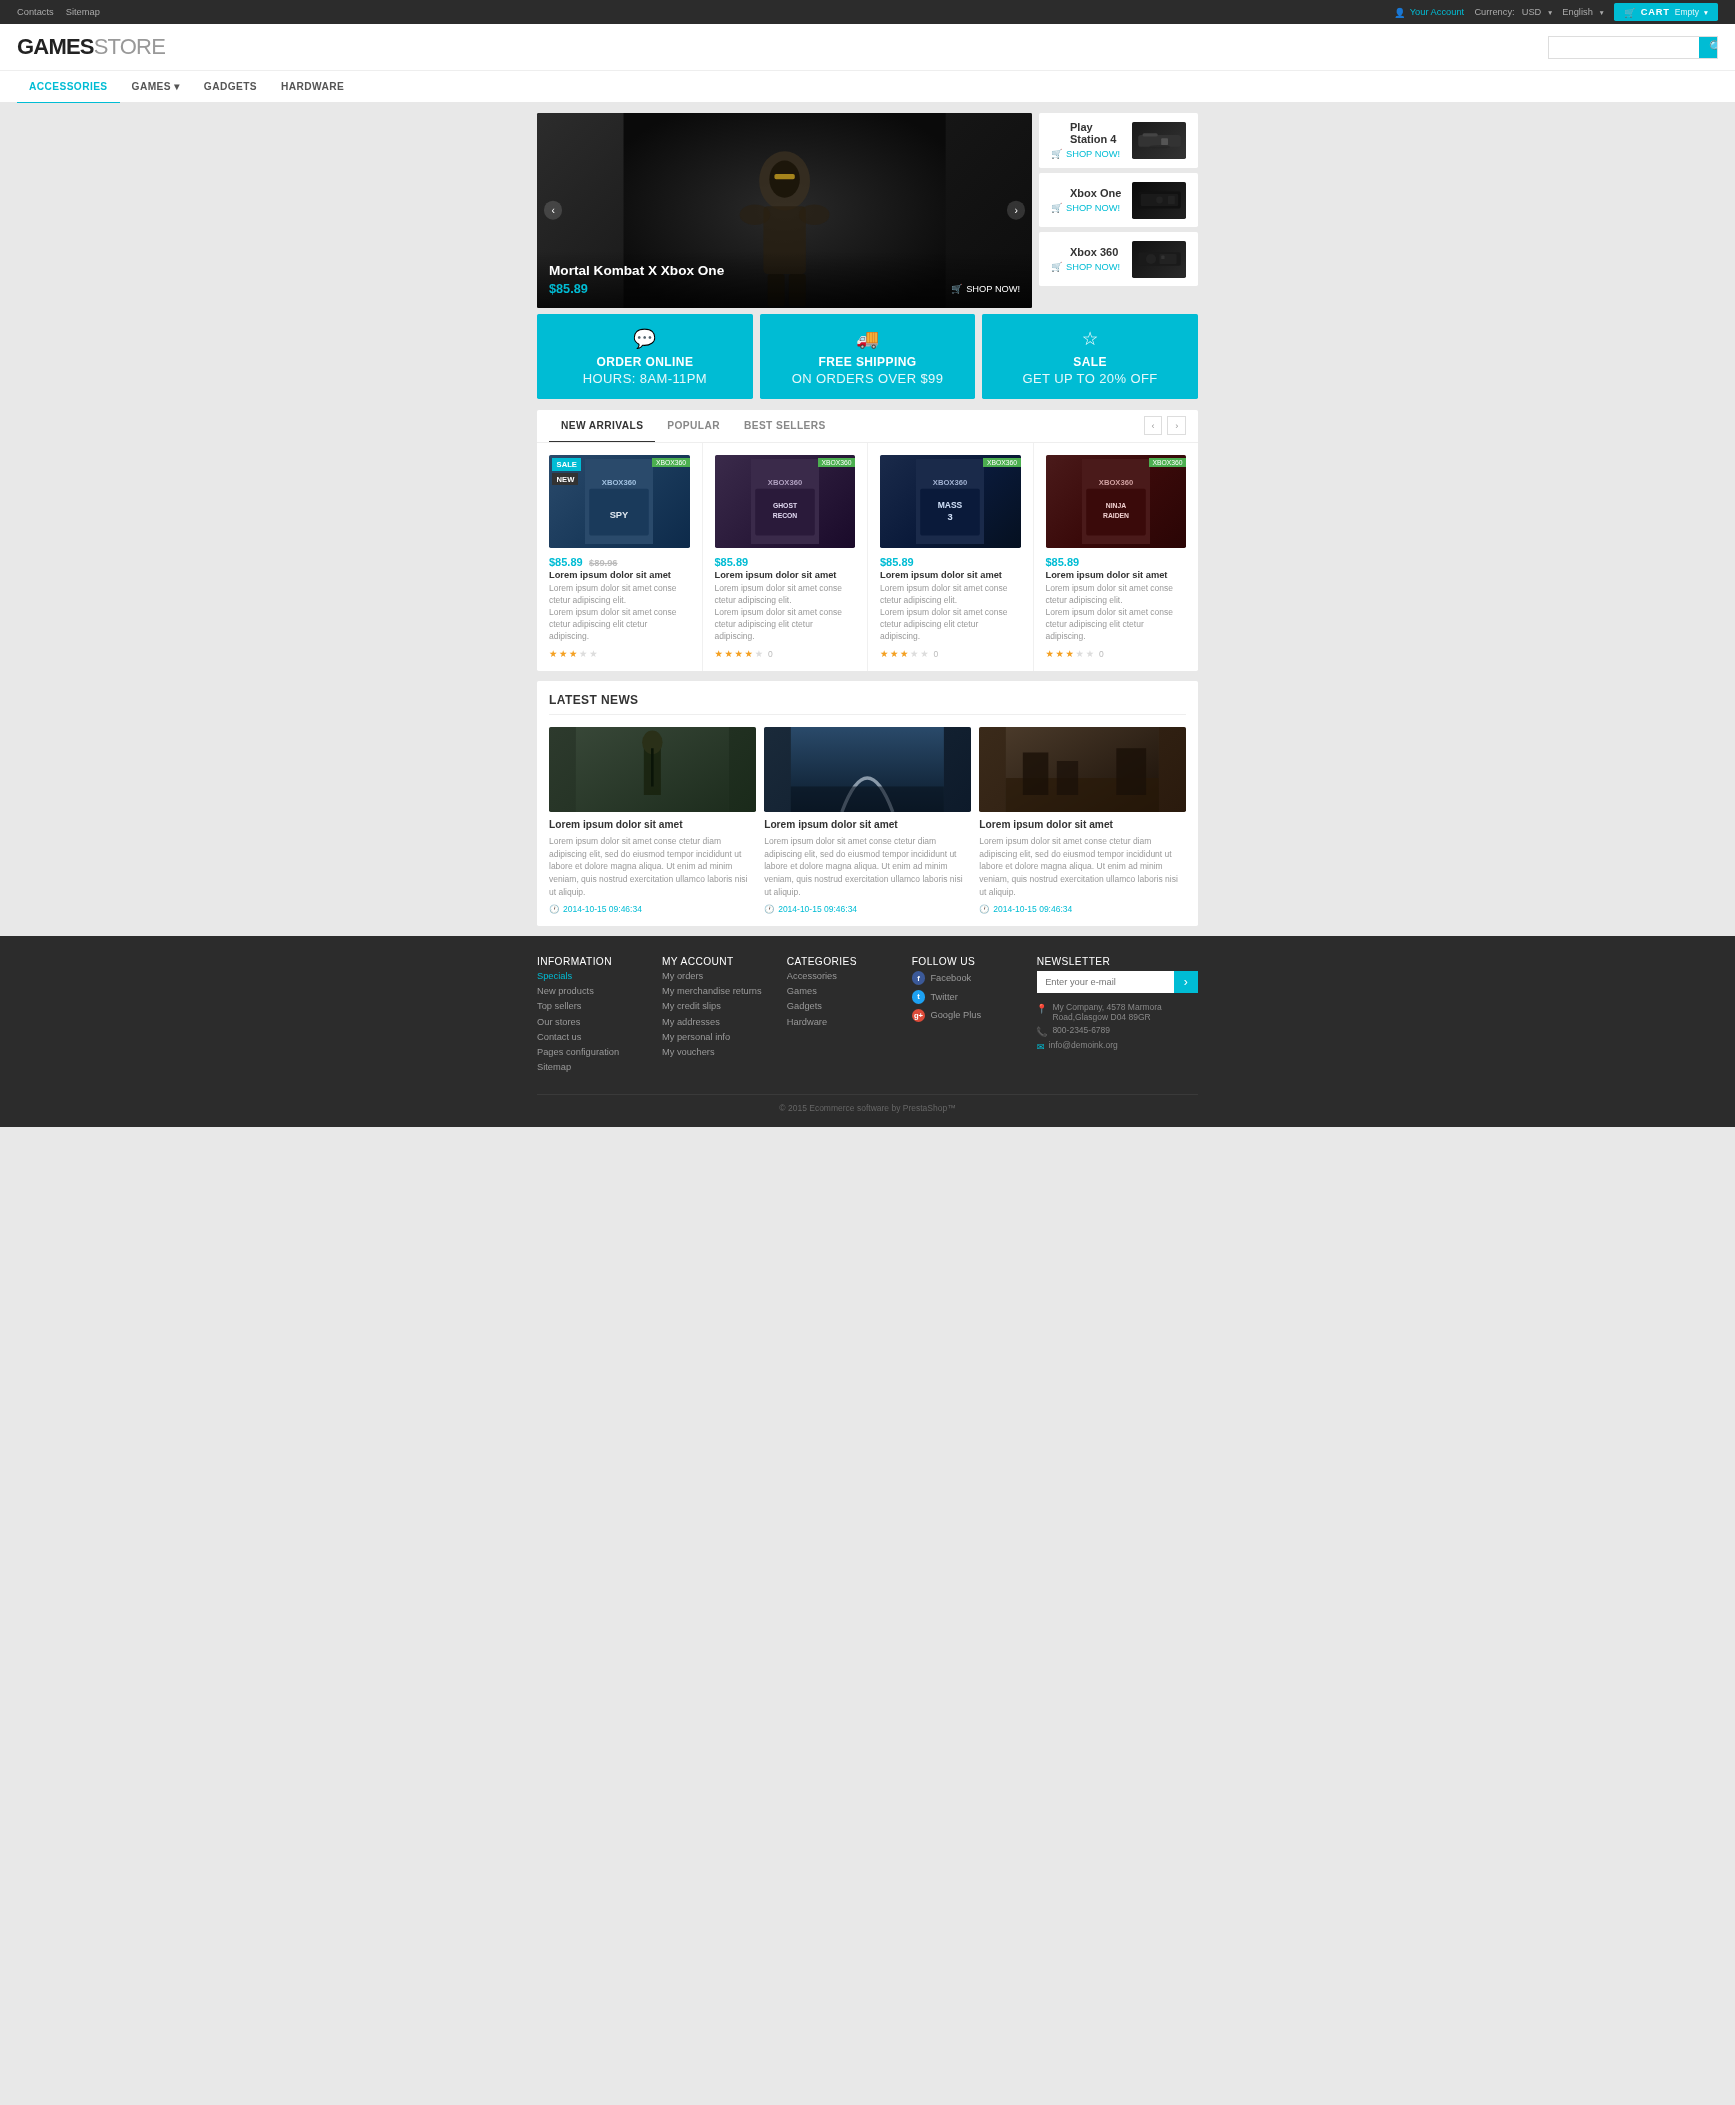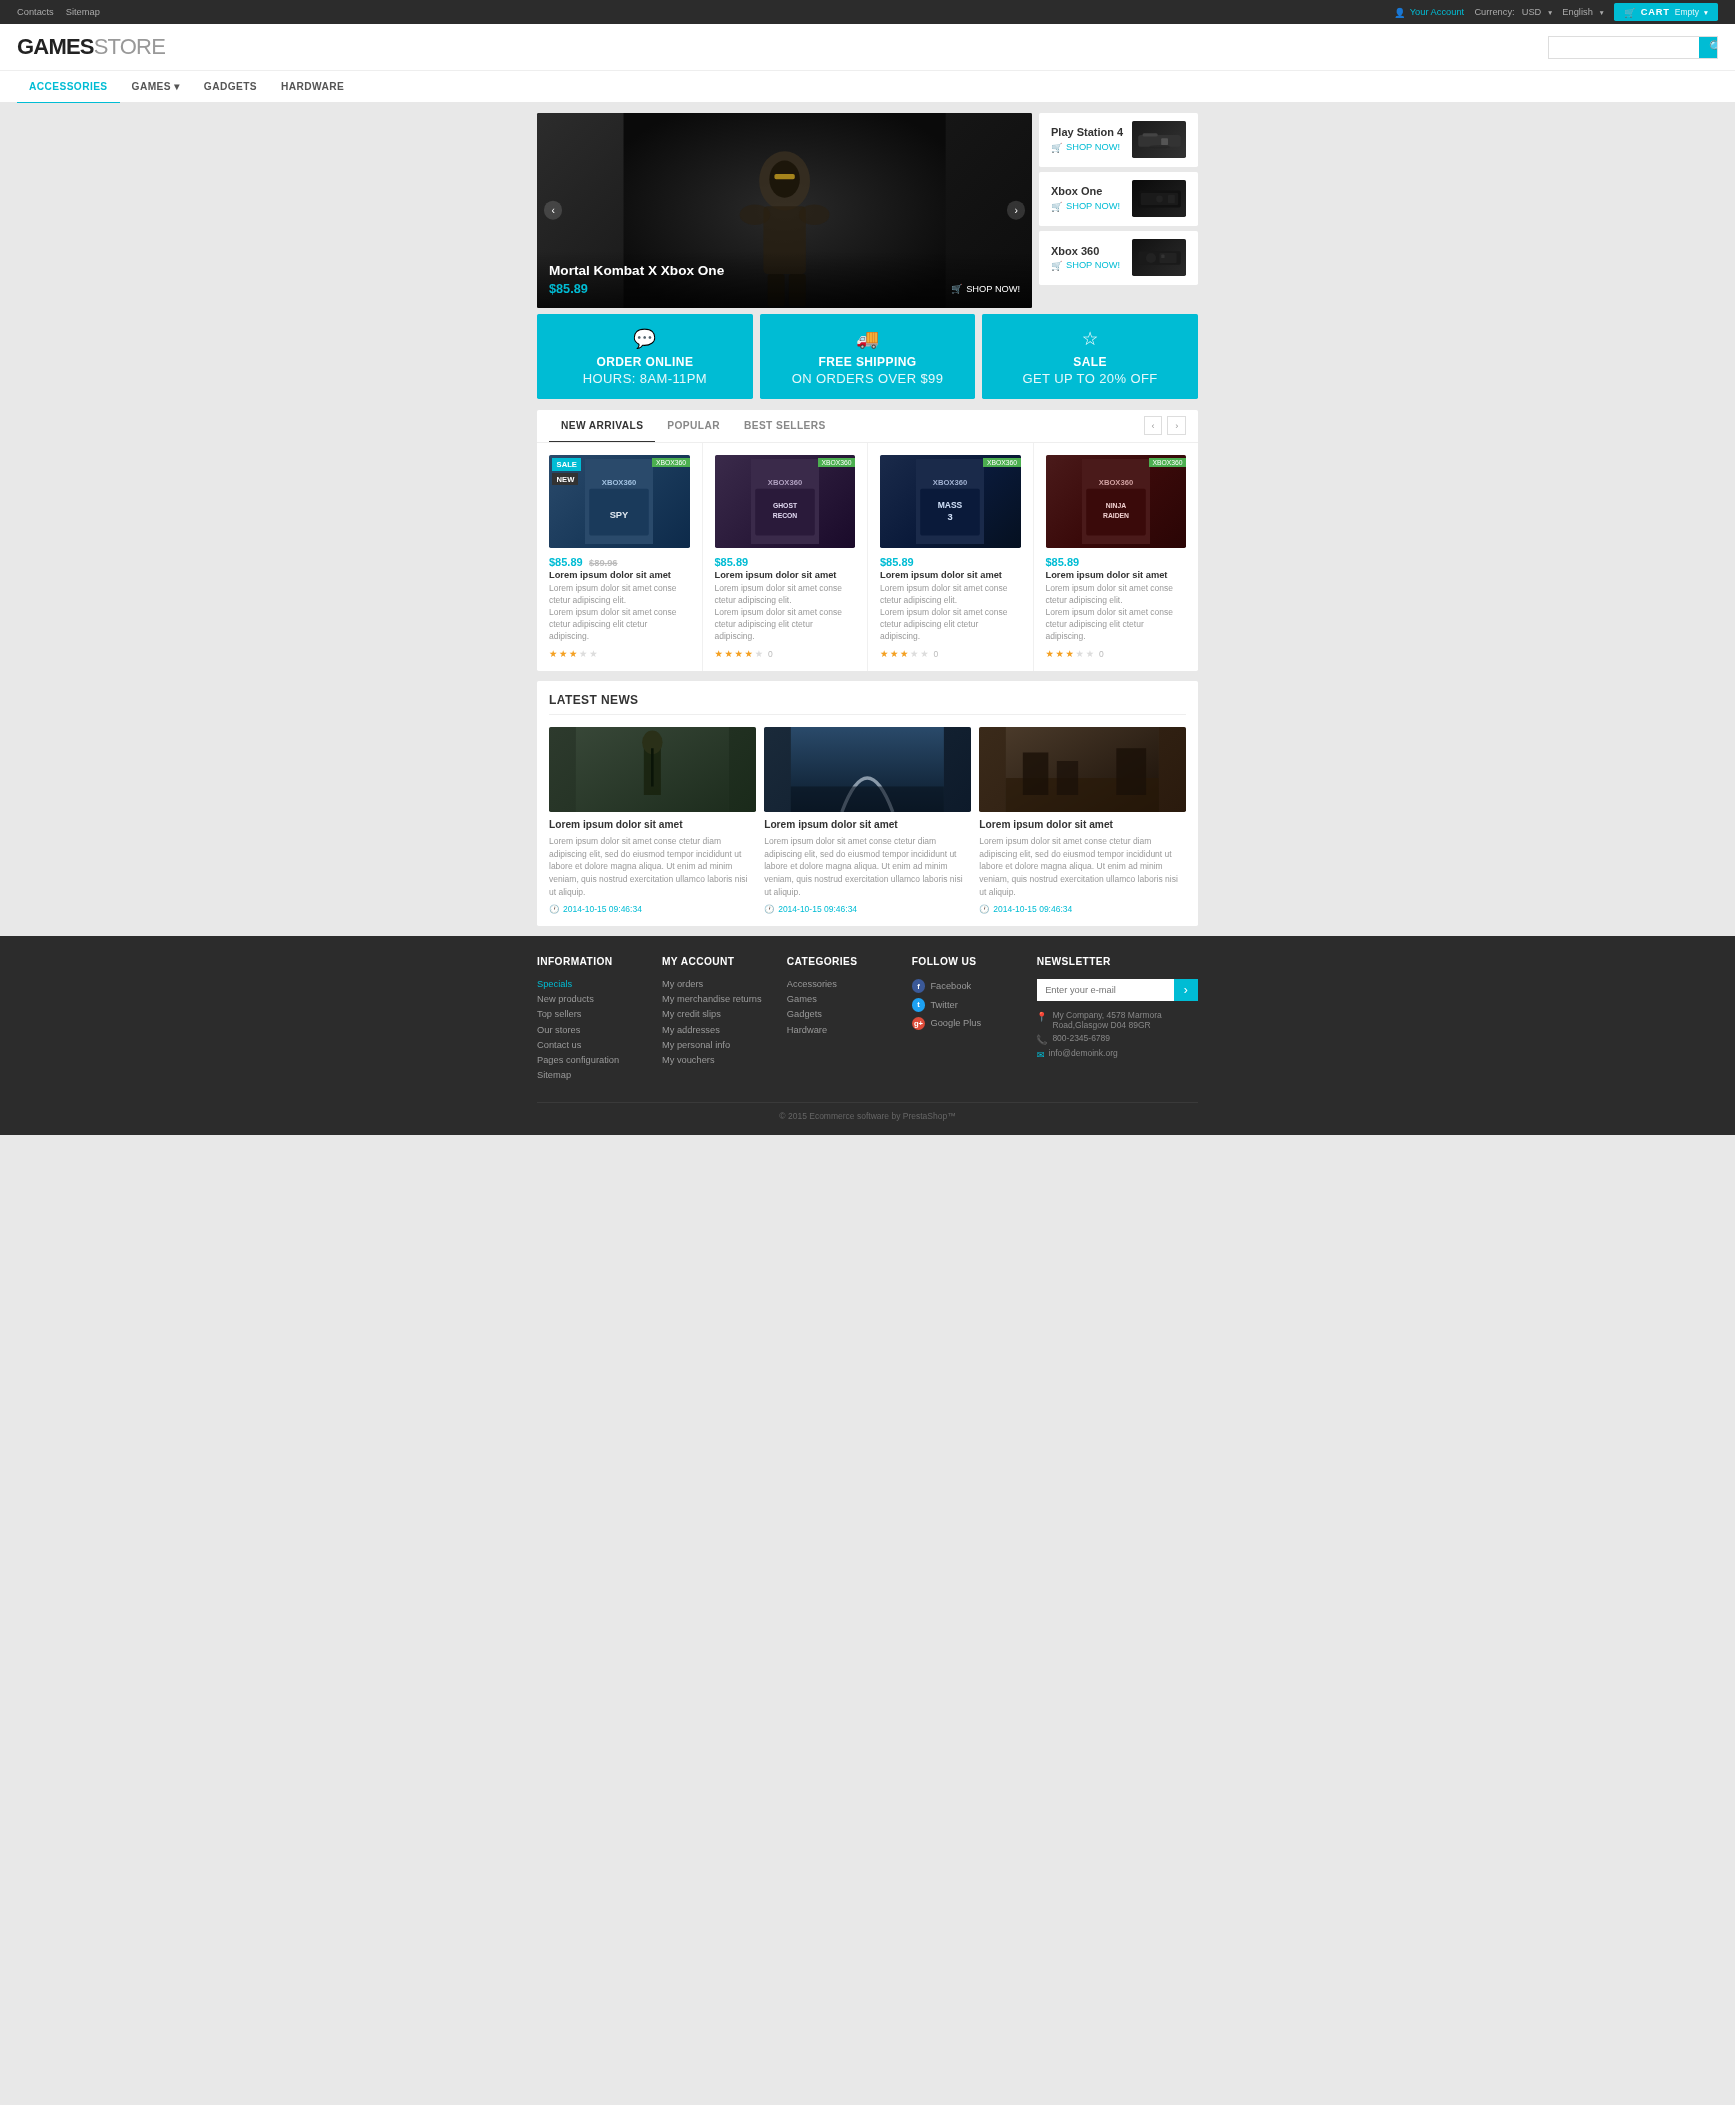--- a/index.html
+++ b/index.html
@@ -41,21 +41,21 @@
     .hero-info { position: absolute; bottom: 0; left: 0; right: 0; padding: 12px; background: linear-gradient(transparent, rgba(0,0,0,0.7)); }
     .hero-title { color: #fff; font-size: 13.6px; font-weight: bold; margin-bottom: 3.4px; }
     .hero-price { color: #00bcd4; font-size: 12.7px; font-weight: bold; }
     .hero-shop { color: #fff; font-size: 9.3px; display: flex; align-items: center; gap: 3.4px; float: right; }
     .hero-nav { position: absolute; top: 50%; transform: translateY(-50%); width: 100%; display: flex; justify-content: space-between; padding: 0 6.8px; }
     .hero-nav-btn { background: rgba(255,255,255,0.15); color: #fff; border: none; width: 18.6px; height: 18.6px; border-radius: 50%; cursor: pointer; font-size: 10.2px; display: flex; align-items: center; justify-content: center; }
 
     .side-products { display: flex; flex-direction: column; gap: 5.1px; width: 159px; }
     .side-product { background: #fff; padding: 8.5px 12px; display: flex; align-items: center; justify-content: space-between; border-radius: 1.7px; }
     .side-product-info { flex: 1; }
-    .side-product-name { font-size: 11px; font-weight: bold; color: #333; margin-bottom: 3.4px; }
+    .side-product-name { font-size: 11px; font-weight: bold; color: #333; margin-bottom: 3.4px; margin-left: 19px; }
     .side-product-shop { color: #00bcd4; font-size: 9.3px; display: flex; align-items: center; gap: 3.4px; cursor: pointer; }
     .side-product-img { width: 54px; height: 37px; background: #ddd; border-radius: 1.7px; display: flex; align-items: center; justify-content: center; font-size: 7.6px; color: #999; }
     .ps4-img { background: linear-gradient(135deg, #1a1a1a 0%, #333 100%); }
     .xbox-img { background: linear-gradient(135deg, #0a0a0a 0%, #222 100%); }
     .xbox360-img { background: linear-gradient(135deg, #111 0%, #2a2a2a 100%); }
 
     
     .feature-boxes { display: flex; gap: 6.8px; margin-bottom: 10.2px; }
     .feature-box { flex: 1; background: #00bcd4; color: #fff; padding: 13.6px 10.2px; text-align: center; border-radius: 1.7px; }
     .feature-box-icon { font-size: 18.6px; margin-bottom: 5.1px; }
@@ -103,21 +103,21 @@
     .news-img-2 { background: linear-gradient(135deg, #1a2a3a 0%, #0d1a2a 100%); }
     .news-img-3 { background: linear-gradient(135deg, #3a2a1a 0%, #2a1a0d 100%); }
     .news-title { font-size: 10.2px; font-weight: bold; color: #333; margin-bottom: 5.1px; }
     .news-desc { font-size: 8.5px; color: #999; line-height: 1.5; margin-bottom: 5.1px; }
     .news-date { font-size: 8.5px; color: #00bcd4; display: flex; align-items: center; gap: 3.4px; }
 
     
     .footer { background: #2c2c2c; color: #999; padding: 20.3px 17px 13.6px; }
     .footer-grid { max-width: 661px; margin: 0 auto; display: flex; gap: 17px; margin-bottom: 17px; }
     .footer-col { flex: 1; }
-    .footer-col-title { color: #fff; font-size: 10.2px; font-weight: bold; text-transform: uppercase; letter-spacing: 0.4px; margin-bottom: 12px; }
+    .footer-col-title { color: #fff; font-size: 10.2px; font-weight: normal; text-transform: uppercase; letter-spacing: 0.4px; margin-bottom: 4px; }
     .footer-link { display: block; color: #999; font-size: 9.3px; margin-bottom: 5.1px; text-decoration: none; cursor: pointer; }
     .footer-link.active { color: #00bcd4; }
     .footer-social { display: flex; align-items: center; gap: 5.1px; font-size: 9.3px; color: #999; margin-bottom: 5.1px; cursor: pointer; }
     .social-icon { width: 13.6px; height: 13.6px; border-radius: 50%; display: flex; align-items: center; justify-content: center; font-size: 7.6px; font-weight: bold; color: #fff; }
     .fb-icon { background: #3b5998; }
     .tw-icon { background: #1da1f2; }
     .gp-icon { background: #dd4b39; }
     .newsletter-input { display: flex; gap: 0; margin-bottom: 8.5px; }
     .newsletter-input input { flex: 1; background: #fff; border: none; outline: none; padding: 6px 8.5px; font-size: 9.3px; color: #999; }
     .newsletter-btn { background: #00bcd4; border: none; color: #fff; padding: 0 10.2px; cursor: pointer; font-size: 12px; }

